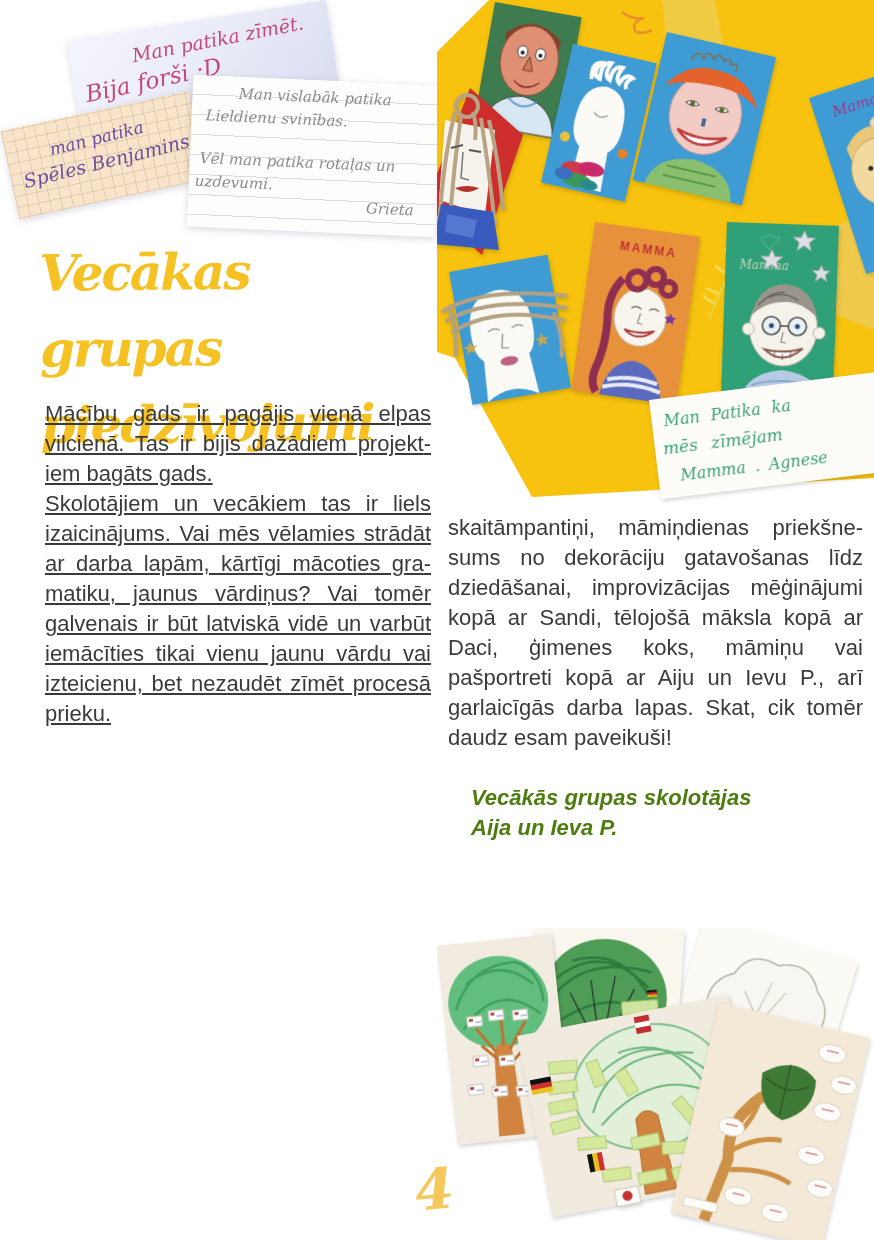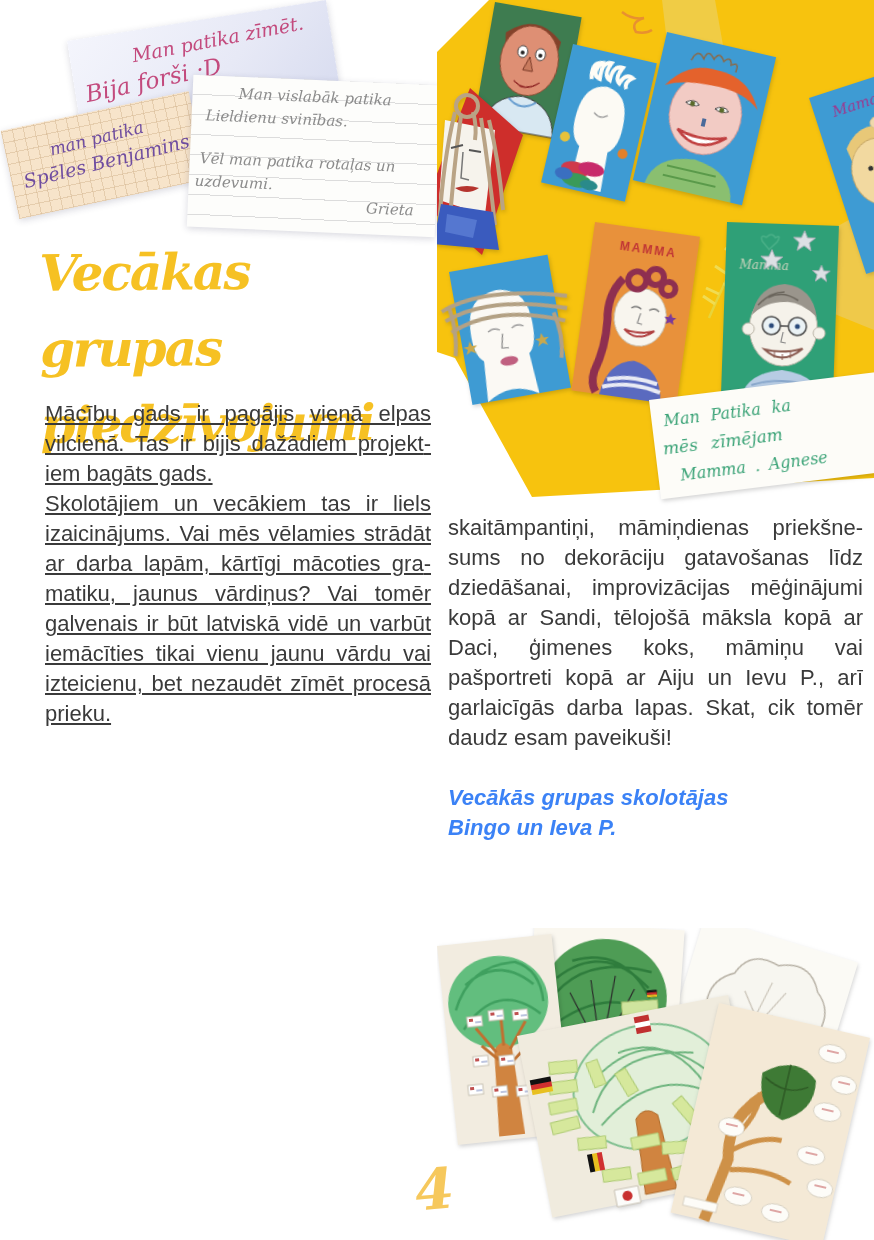--- a/index.html
+++ b/index.html
@@ -36,21 +36,21 @@
      color:#f6c123;font-size:50px;line-height:76px;letter-spacing:-2px;
      transform:rotate(-.5deg);}
 
   
   .body-col{position:absolute;color:#3a3a3a;font-size:22px;line-height:30px;
      text-align:justify;hyphens:manual;-webkit-hyphens:manual;}
   .col-left{left:45px;top:399px;width:386px;text-decoration:underline;}
   .col-right{left:448px;top:513px;width:415px;}
   .body-col p{margin:0;}
   .body-col p.gap{margin-bottom:30px;}
-  .credit{color:#3b82f6;font-style:italic;font-weight:bold;line-height:30px;}
+  .credit{color:#4d7c0f;font-style:italic;font-weight:bold;line-height:30px;margin-left:23px;}
 
   
   .photo{position:absolute;}
   .photo-top{left:437px;top:0;width:437px;height:507px;}
   .photo-bottom{left:437px;top:928px;width:437px;height:312px;}
   .paper{filter:drop-shadow(1px 2px 2px rgba(0,0,0,.18));}
 
   
   .page-num{position:absolute;left:415px;top:1156px;z-index:6;
      font-family:"DejaVu Serif",serif;font-style:italic;font-weight:bold;
@@ -83,21 +83,21 @@
   </div>
 
   <div class="body-col col-left">
     <p>Mācību gads ir pagājis vienā elpas vilcienā. Tas ir bijis dažādiem projekt­iem bagāts gads.</p>
     <p class="gap">Skolotājiem un vecākiem tas ir liels izaicinājums. Vai mēs vēlamies strādāt ar darba lapām, kārtīgi mācoties gra­matiku, jaunus vārdiņus?  Vai tomēr galvenais ir būt latviskā vidē un varbūt iemācīties tikai vienu jaunu vārdu vai izteicienu, bet nezaudēt zīmēt procesā prieku.</p>
   </div>
 
   <div class="body-col col-right">
     <p class="gap">skaitāmpantiņi, māmiņdienas priekšne­sums no dekorāciju gatavošanas līdz dziedāšanai, improvizācijas mēģinājumi kopā ar Sandi, tēlojošā māksla kopā ar Daci, ģimenes koks, māmiņu vai pašportreti kopā ar Aiju un Ievu P., arī garlaicīgās darba lapas. Skat, cik tomēr daudz esam paveikuši!</p>
     <div class="credit">Vecākās grupas skolotājas</div>
-    <div class="credit">Bingo un Ieva P.</div>
+    <div class="credit">Aija un Ieva P.</div>
   </div>
 
   <div class="photo photo-top">
   <svg width="437" height="507" viewBox="0 0 437 507" xmlns="http://www.w3.org/2000/svg">
 
     <polygon points="0,52 52,0 437,0 437,478 95,497 18,358 0,352" fill="#F7C30E"></polygon>
     <polygon points="225,0 278,0 306,158 240,126" fill="#F0CC45"></polygon>
     <polygon points="390,232 437,206 437,330 368,302" fill="#EFC94A"></polygon>
     <path d="M185,12 q10,8 22,6 q-14,4 -8,14 q10,2 16,-2" stroke="#E89030" stroke-width="2.5" fill="none"></path>
 

